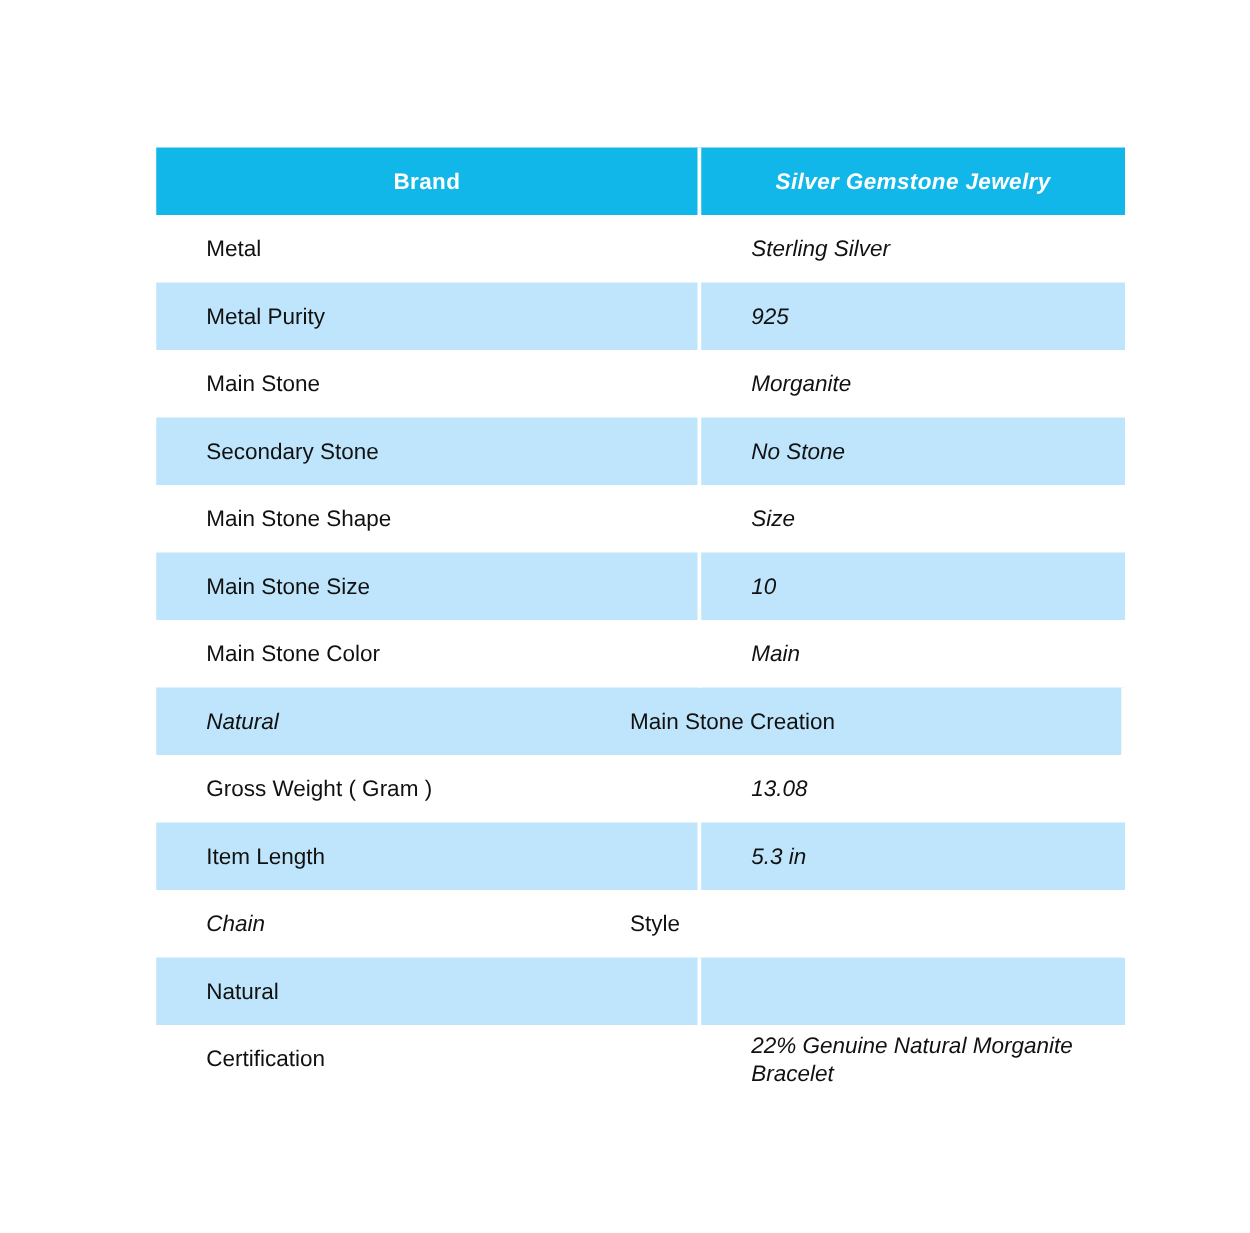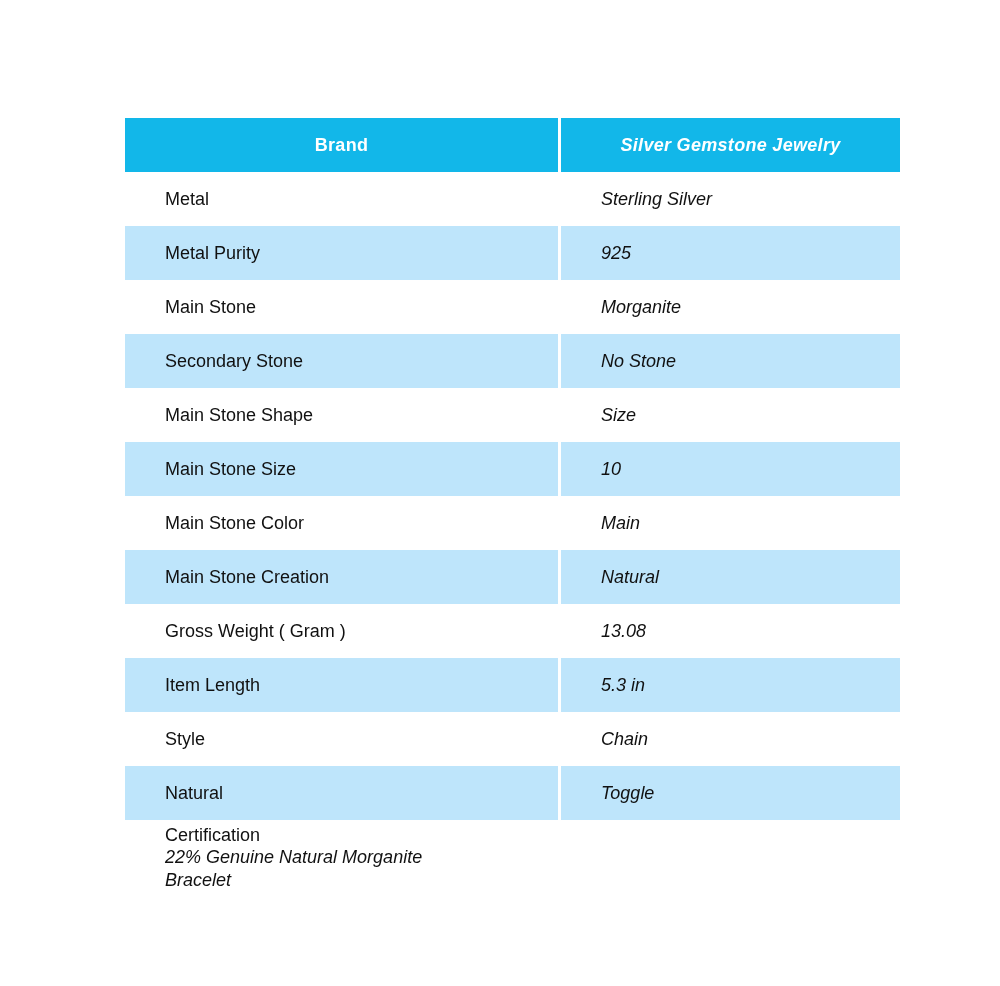--- a/index.html
+++ b/index.html
@@ -64,21 +64,20 @@
     padding-left: 0;
   }
   .tbody .row:nth-child(even) {
     background: #bee5fb;
   }
   .tbody .row:nth-child(odd) {
     background: #ffffff;
   }
   .tbody .row:last-child {
     padding: 5px 0;
-    flex-direction: column;
   }
 </style>
 </head>
 <body>
 
 <div class="spec-table">
   <div class="row header">
     <div class="cell label">
       <span>Brand</span>
     </div>
@@ -144,26 +143,26 @@
   <div class="row">
     <div class="cell label">
       <span class="label-text">Main Stone Color</span>
     </div>
     <div class="cell value">
       <span class="value-text">Main</span>
     </div>
   </div>
 
   <div class="row">
+    <div class="cell value">
+      <span class="value-text">Natural</span>
+    </div>
     <div class="cell label">
       <span class="label-text">Main Stone Creation</span>
     </div>
-    <div class="cell value">
-      <span class="value-text">Natural</span>
-    </div>
   </div>
 
   <div class="row">
     <div class="cell label">
       <span class="label-text">Gross Weight ( Gram )</span>
     </div>
     <div class="cell value">
       <span class="value-text">13.08</span>
     </div>
   </div>
@@ -171,34 +170,31 @@
   <div class="row">
     <div class="cell label">
       <span class="label-text">Item Length</span>
     </div>
     <div class="cell value">
       <span class="value-text">5.3 in</span>
     </div>
   </div>
 
   <div class="row">
+    <div class="cell value">
+      <span class="value-text">Chain</span>
+    </div>
     <div class="cell label">
       <span class="label-text">Style</span>
     </div>
-    <div class="cell value">
-      <span class="value-text">Chain</span>
-    </div>
   </div>
 
   <div class="row">
     <div class="cell label">
       <span class="label-text">Natural</span>
-    </div>
-    <div class="cell value">
-      <span class="value-text">Toggle</span>
     </div>
   </div>
 
   <div class="row">
     <div class="cell label">
       <span class="label-text">Certification</span>
     </div>
     <div class="cell value">
       <span class="value-text">22% Genuine Natural Morganite Bracelet</span>
     </div>

